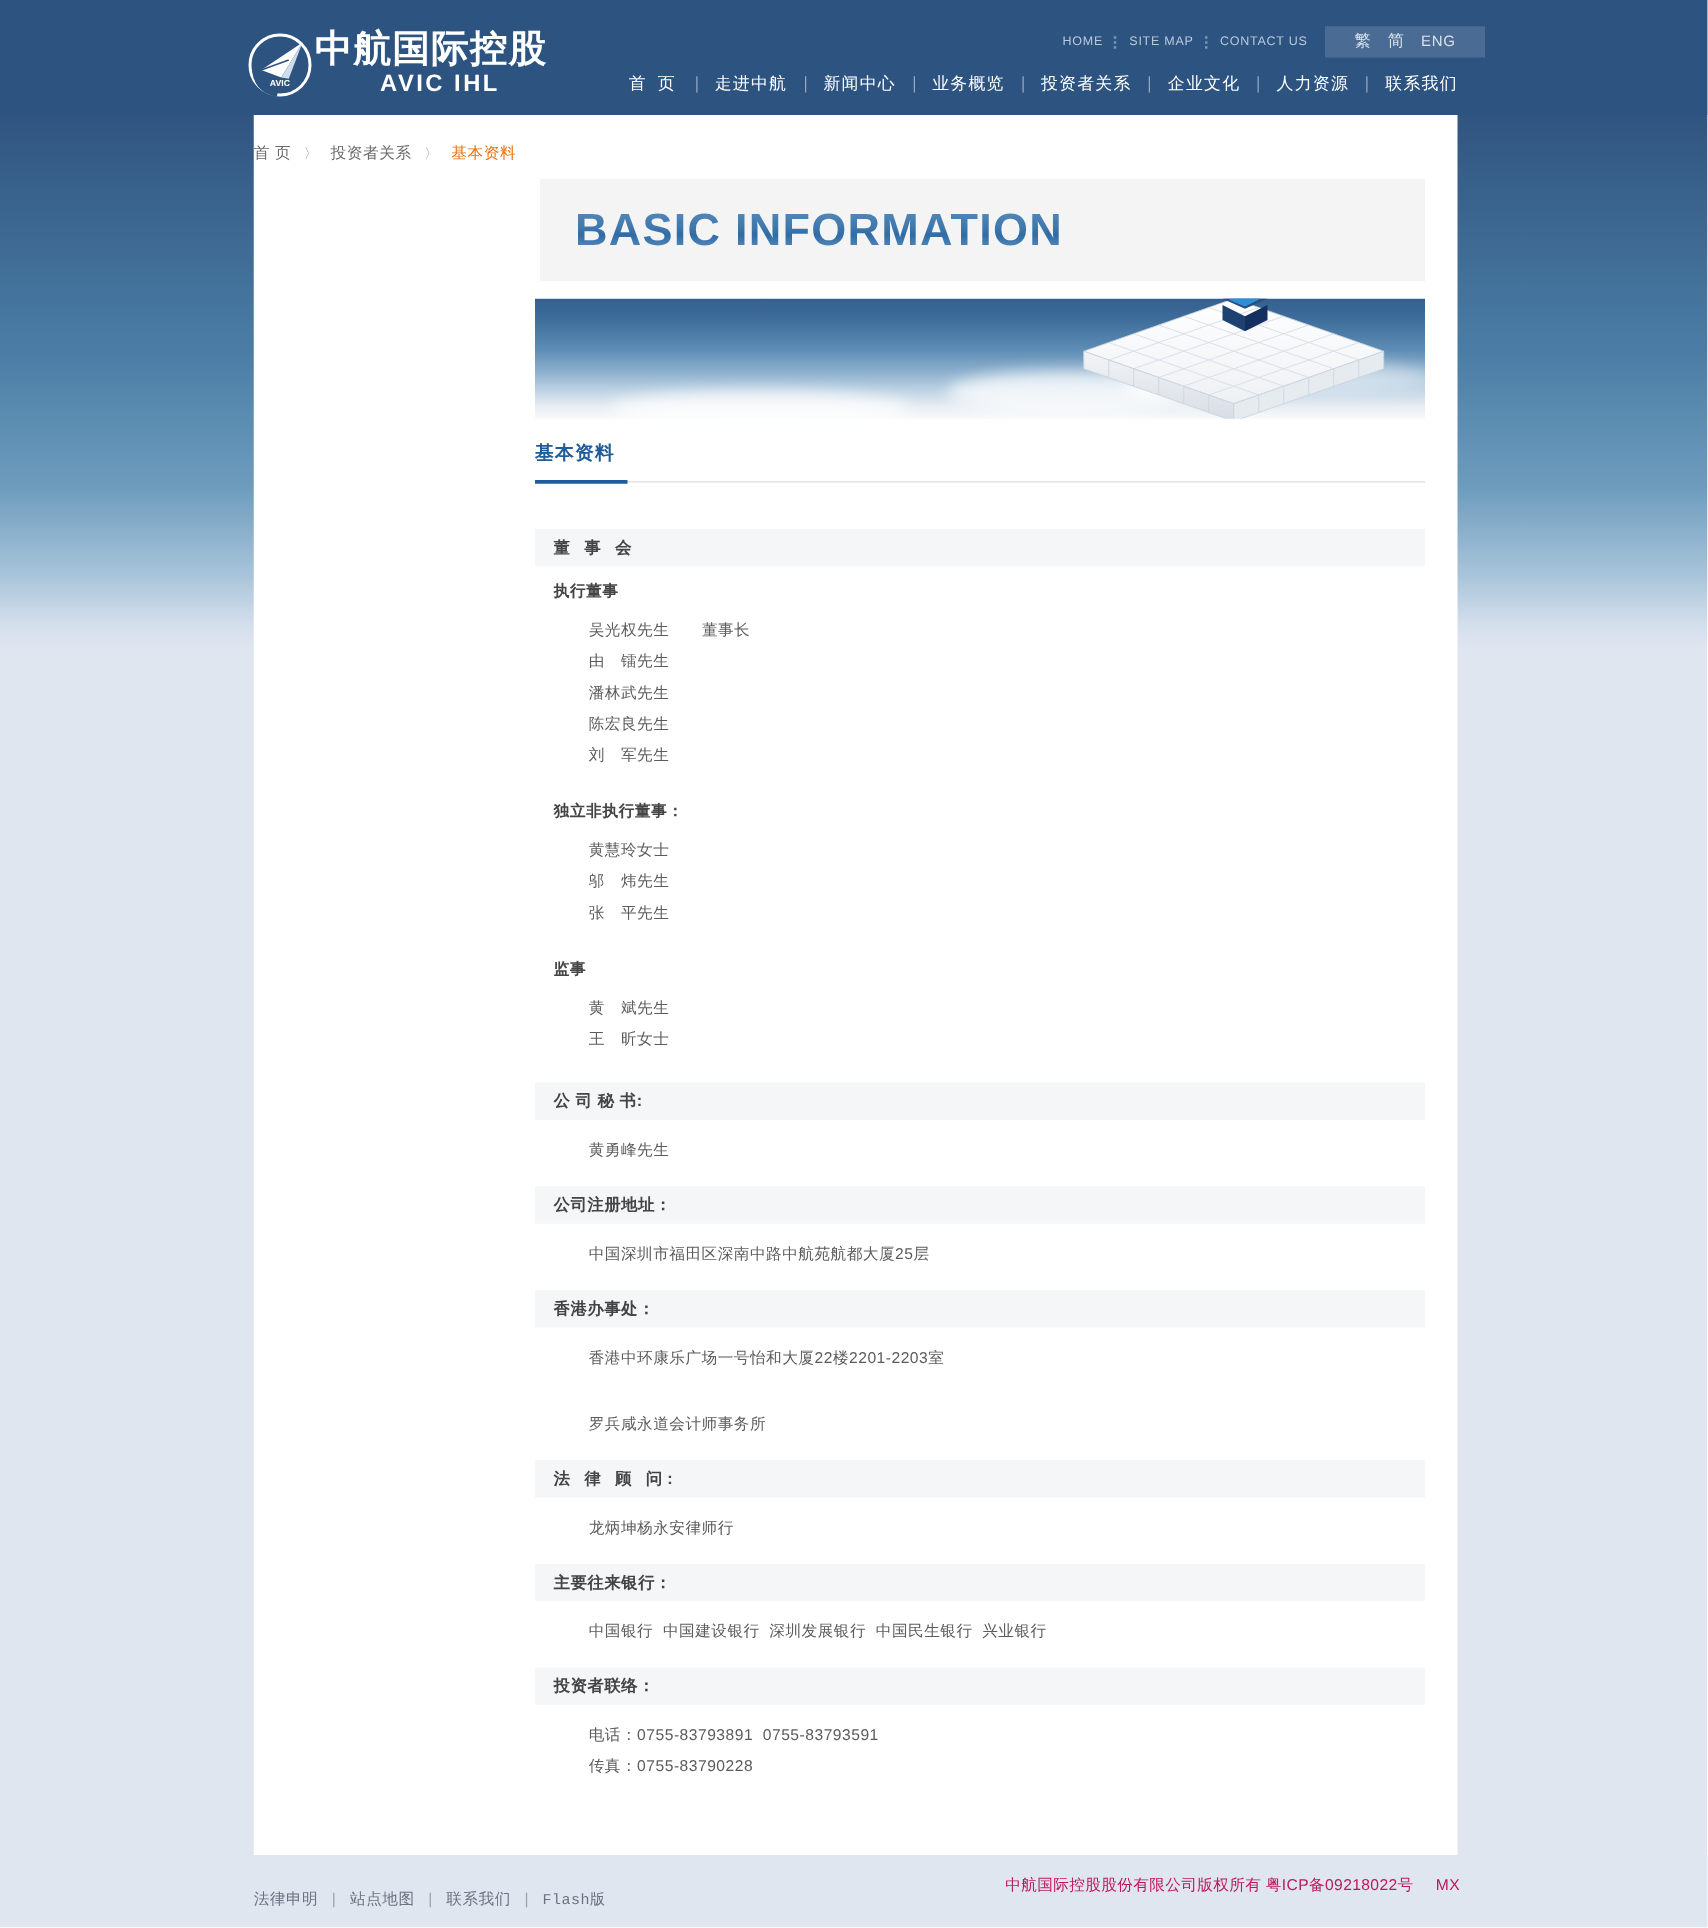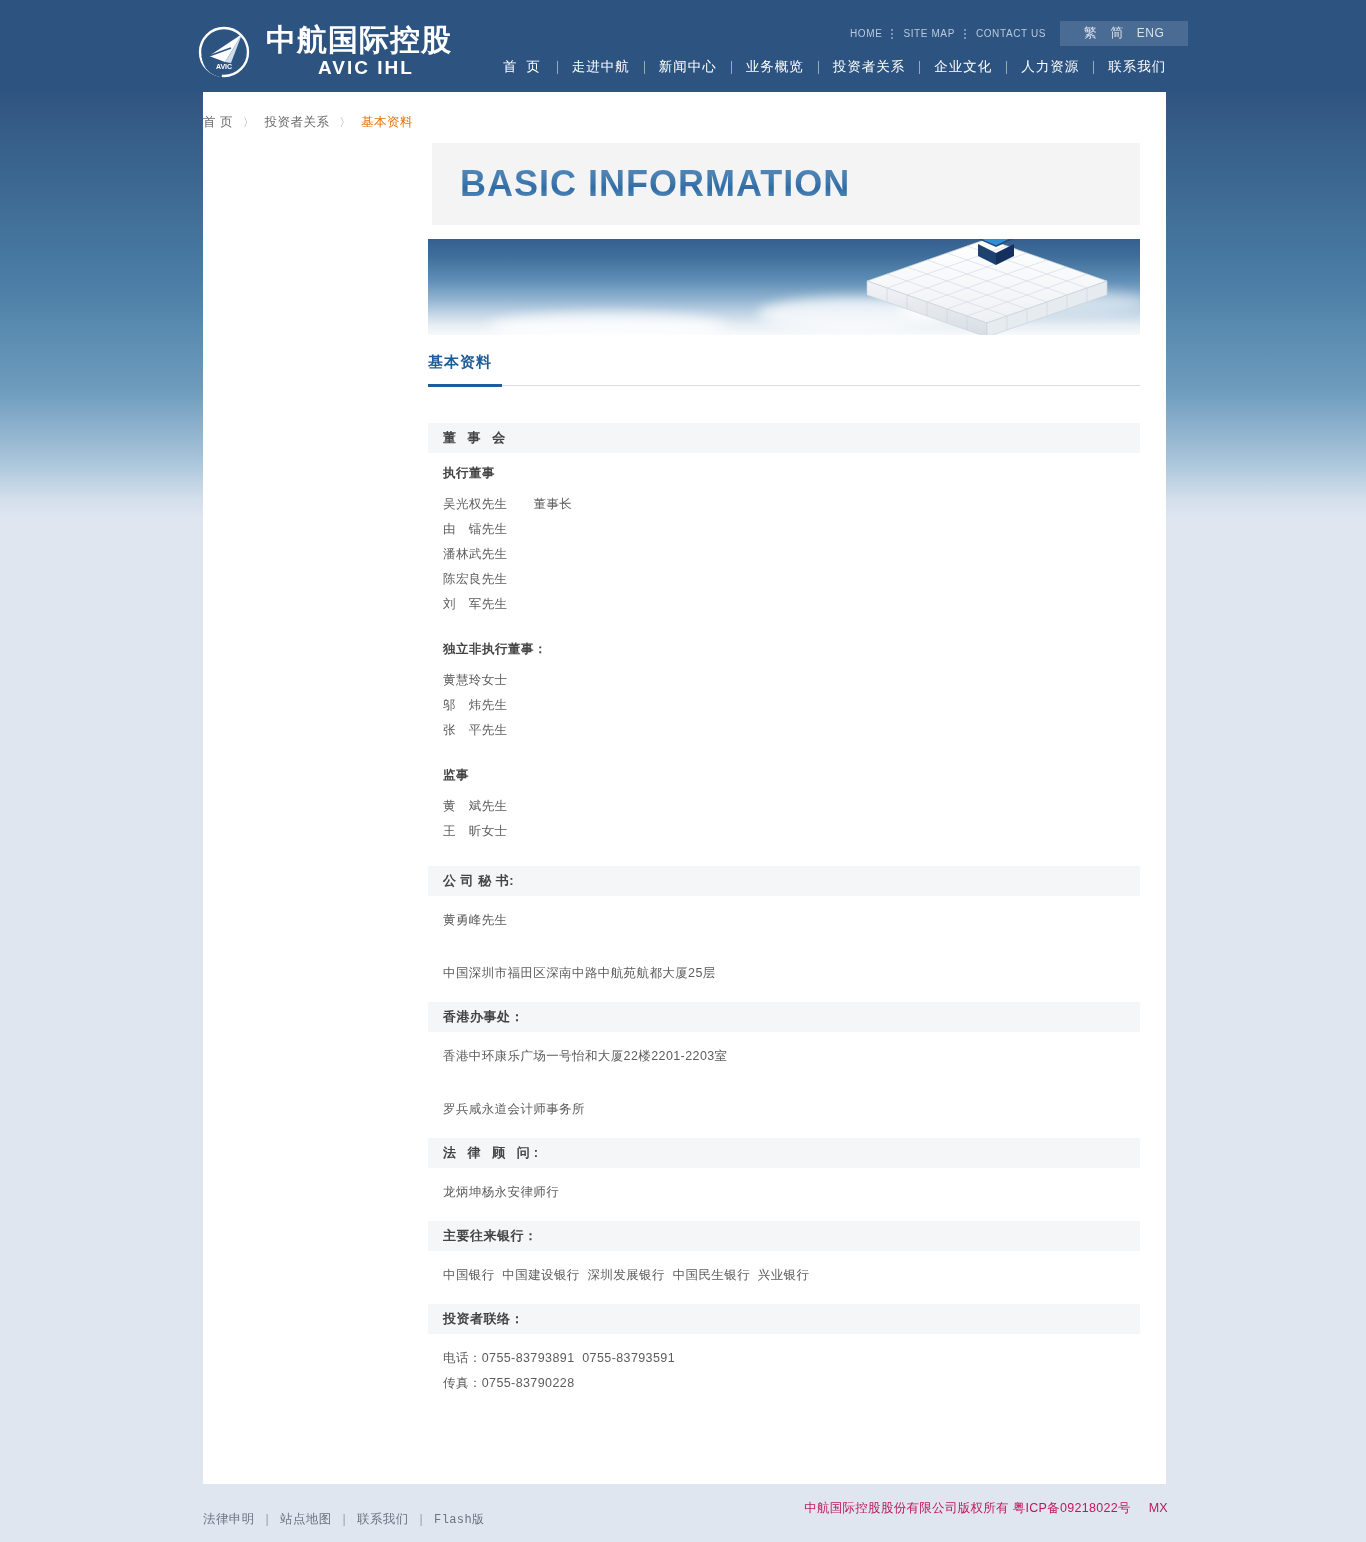--- a/index.html
+++ b/index.html
@@ -45,21 +45,21 @@
     width: 1366px; height: 92px; margin: 0 auto;
   }
   .logo-wrap {
     position: absolute; left: 198px; top: 24px;
     display: flex; align-items: flex-start;
   }
   .logo-mark {
     width: 52px; height: 52px; flex: 0 0 52px;
     position: relative; margin-top: 2px;
   }
-  .logo-text-block { margin-left: 16px; }
+  .logo-text-block { margin-left: 2px; }
   .logo-cn {
     color: #ffffff; font-size: 30px; font-weight: bold;
     letter-spacing: 1px; line-height: 32px;
     font-family: "DejaVu Sans", sans-serif;
   }
   .logo-en {
     color: #ffffff; font-size: 19px; font-weight: bold;
     letter-spacing: 2px; line-height: 22px; margin-top: 1px;
     margin-left: 52px;
     font-family: "Liberation Sans", sans-serif;
@@ -196,21 +196,21 @@
   }
   .sec-header.spaced { letter-spacing: 4px; }
   .sec-body { padding: 12px 0 22px 15px; }
   .sec-body.tight { padding-bottom: 16px; }
   .group-title {
     font-size: 12.5px; font-weight: bold; color: #444444;
     margin-bottom: 10px; letter-spacing: 0.5px;
   }
   .row {
     font-size: 12.5px; color: #5c5c5c; line-height: 25px;
-    letter-spacing: 0.4px; white-space: pre;
+    letter-spacing: 0.4px; white-space: pre; margin-left: 28px;
   }
   .row .role { margin-left: 26px; }
   .spacer { height: 24px; }
 
   
   .footer {
     position: relative; z-index: 5;
     background: #dfe6f0;
     height: 56px;
     width: 1366px; margin: 0 auto;
@@ -412,20 +412,21 @@
       </div>
 
       <div>
         <div class="sec-header">公 司 秘 书:</div>
         <div class="sec-body tight">
           <div class="row">黄勇峰先生</div>
         </div>
       </div>
 
       <div>
+        <div class="sec-header">公司注册地址：</div>
         <div class="sec-body tight">
           <div class="row">中国深圳市福田区深南中路中航苑航都大厦25层</div>
         </div>
       </div>
 
       <div>
         <div class="sec-header">香港办事处：</div>
         <div class="sec-body tight">
           <div class="row">香港中环康乐广场一号怡和大厦22楼2201-2203室</div>
         </div>

